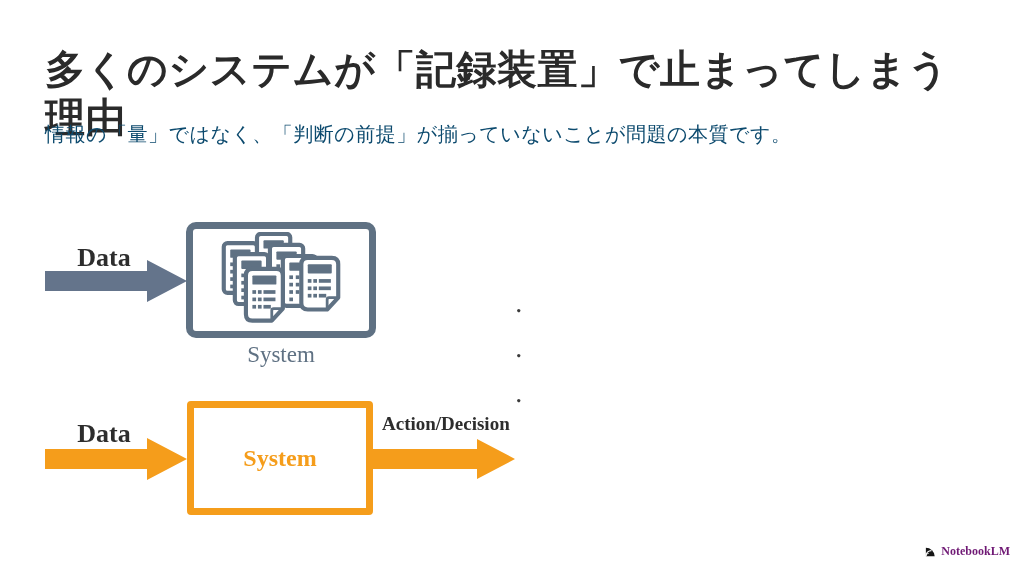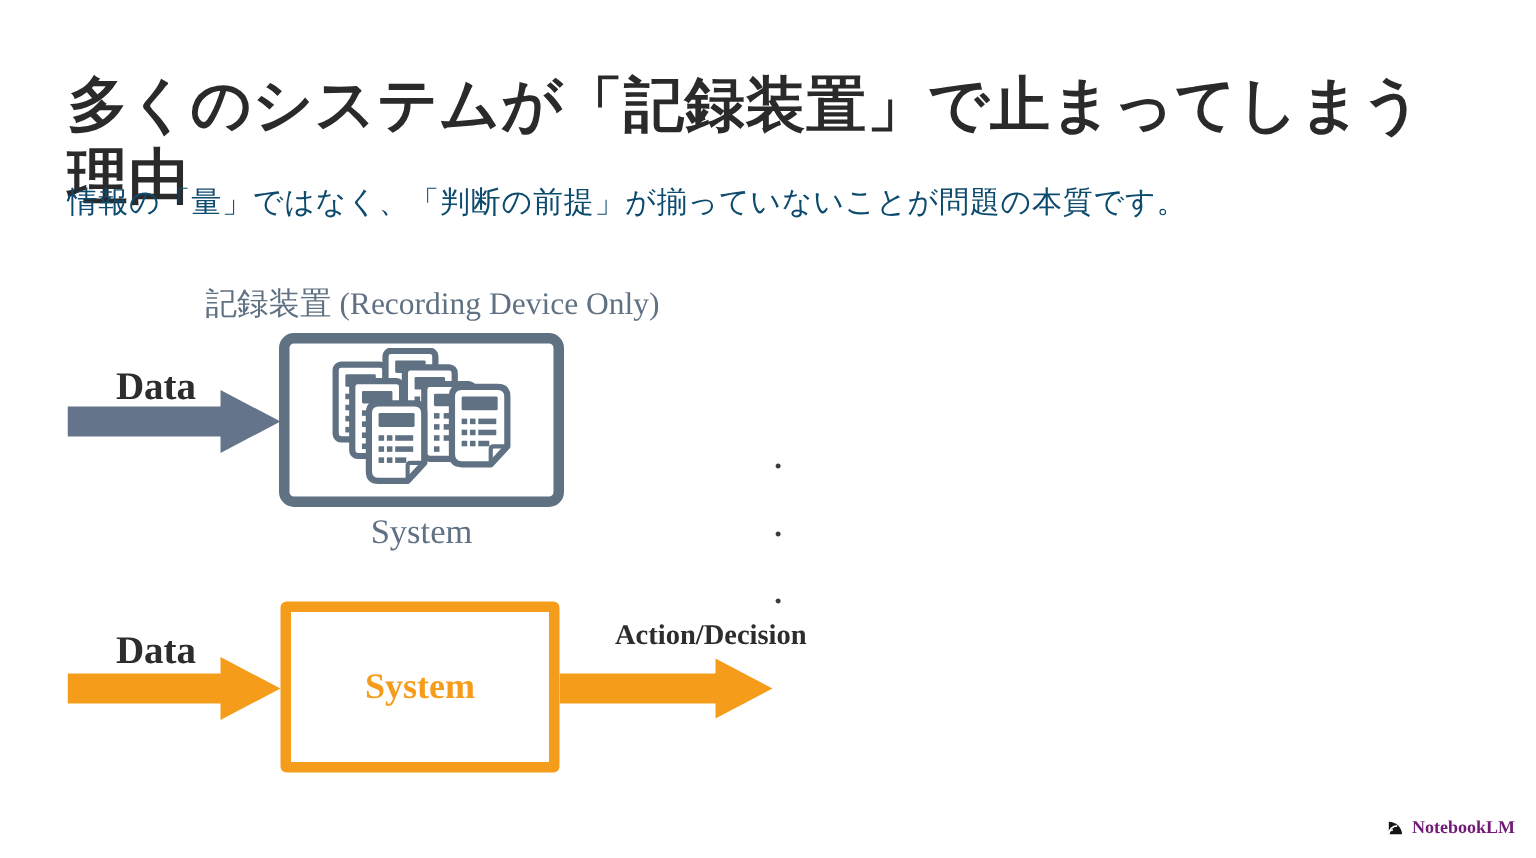--- a/index.html
+++ b/index.html
@@ -26,21 +26,21 @@
   }
   .system-label{
     position:absolute;left:186px;top:342px;width:190px;text-align:center;
     font-size:23px;font-weight:500;color:#5f7183;
   }
   .io-label{
     position:absolute;font-size:26px;font-weight:600;color:#2d2d2d;
   }
   .lbl-data1{left:45px;top:243px;width:118px;text-align:center;}
   .lbl-data2{left:45px;top:419px;width:118px;text-align:center;}
-  .lbl-action{left:382px;top:413px;width:150px;font-size:19px;font-weight:700;margin-left:28px;}
+  .lbl-action{left:382px;top:413px;width:150px;font-size:19px;font-weight:700;}
   .arrow{position:absolute;}
   .a-gray-in{left:45px;top:255px;}
   .a-orange-in{left:45px;top:433px;}
   .a-orange-out{left:373px;top:433px;}
   .proc-box{
     position:absolute;left:187px;top:401px;width:186px;height:114px;
     border:7px solid #f59d1b;border-radius:4px;box-sizing:border-box;background:#fff;
     display:flex;align-items:center;justify-content:center;
   }
   .proc-label{font-size:24px;font-weight:700;color:#f59d1b;}
@@ -56,21 +56,20 @@
   }
 </style>
 </head>
 <body>
 
 <div class="slide">
 
   <div class="title">多くのシステムが「記録装置」で止まってしまう理由</div>
   <div class="subtitle">情報の「量」ではなく、「判断の前提」が揃っていないことが問題の本質です。</div>
 
-  <div class="rec-caption">記録装置 (Recording Device Only)</div>
 
   <div class="io-label lbl-data1">Data</div>
 
   <svg class="arrow a-gray-in" width="142" height="52" viewBox="0 0 142 52">
     <polygon points="0,16 102,16 102,5 142,26 102,47 102,36 0,36" fill="#64748b"></polygon>
   </svg>
 
   <div class="rec-box">
     <svg width="164" height="96" viewBox="0 0 176 104">
       <defs>

